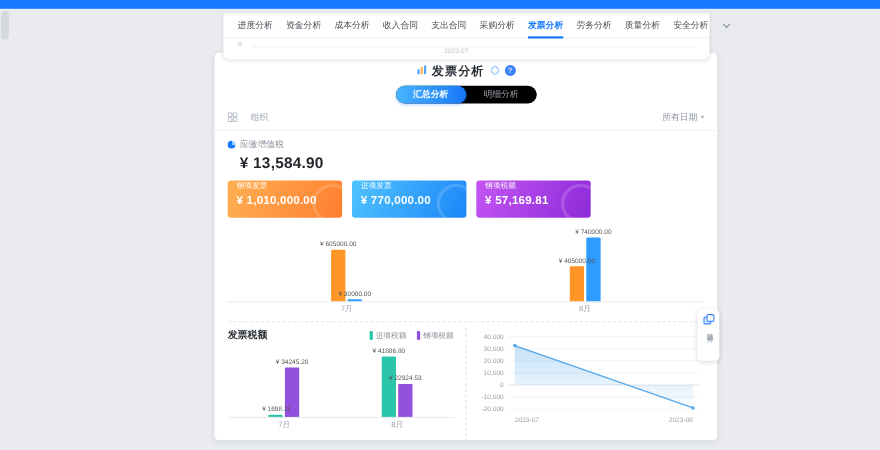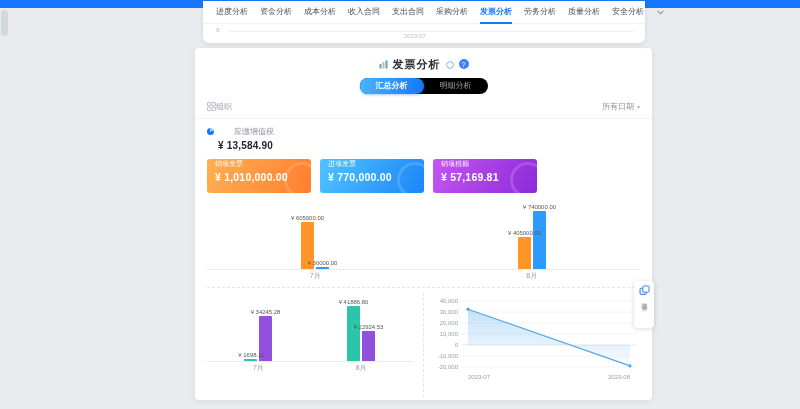--- a/index.html
+++ b/index.html
@@ -3,21 +3,21 @@
 <meta charset="utf-8">
 <style>
   *{box-sizing:border-box;margin:0;padding:0}
   html,body{width:800px;height:409px;overflow:hidden}
   body{position:relative;background:#e9ebee;font-family:"Liberation Sans","DejaVu Sans",sans-serif;color:#333}
 
   .top-strip{position:absolute;left:0;top:0;width:800px;height:8px;background:#1677ff}
   .scroll-thumb{position:absolute;left:1px;top:10px;width:7px;height:26px;background:#d4d7dc;border-radius:4px}
 
   
-  .tab-panel{position:absolute;left:203px;top:1px;width:442px;height:42px;background:#fff;
+  .tab-panel{position:absolute;left:203px;top:12px;width:442px;height:42px;background:#fff;
     border-radius:0 0 6px 6px;box-shadow:0 1px 4px rgba(31,45,61,.12);z-index:3}
   .tabs-row{display:flex;align-items:center;height:23px;padding:0 10px 0 13px;border-bottom:1px solid #f0f1f4}
   .tab{font-size:8px;color:#474e57;margin-right:12px;height:23px;line-height:22px;white-space:nowrap;cursor:pointer}
   .tab.active{color:#1677ff;font-weight:bold;border-bottom:2px solid #1677ff}
   .tabs-caret{margin-left:auto;display:flex;align-items:center;cursor:pointer}
   .remnant{position:relative;height:17px}
   .remnant-zero{position:absolute;left:13px;top:2px;font-size:7px;color:#aab0ba;transform:scale(.85)}
   .remnant-line{position:absolute;left:26px;right:12px;top:7px;border-top:1px solid #eef0f2}
   .remnant-label{position:absolute;left:199px;top:8px;font-size:7px;color:#b9bec7;transform:scale(.85)}
 
@@ -28,29 +28,29 @@
   .page-title{font-size:11px;font-weight:bold;color:#2b3038;letter-spacing:1px}
   .help-icon{width:10px;height:10px;border-radius:50%;background:#3b82f6;color:#fff;font-size:7px;
     display:flex;align-items:center;justify-content:center;cursor:pointer}
 
   .segmented{display:flex;justify-content:center;margin-top:5px}
   .seg-wrap{display:inline-flex;background:#000000;border-radius:999px}
   .seg-opt{font-size:8px;color:#9aa0aa;padding:4px 16px;border-radius:999px;cursor:pointer;line-height:8px}
   .seg-opt.active{background:linear-gradient(90deg,#49b4ff,#1677f8);color:#fff;font-weight:bold;box-shadow:0 1px 3px rgba(22,119,255,.4)}
 
   .toolbar{display:flex;justify-content:space-between;align-items:center;margin-top:7px;padding:0 12px 6px;border-bottom:1px solid #f1f2f5}
-  .toolbar-left{display:flex;gap:0;align-items:center;font-size:8px;color:#99a1ac;cursor:pointer}
+  .toolbar-left{display:flex;gap:12px;align-items:center;font-size:8px;color:#99a1ac;cursor:pointer}
   .toolbar-right{display:flex;gap:3px;align-items:center;font-size:8px;color:#8a919c;cursor:pointer}
   .caret{font-size:6px;color:#aab0ba}
 
   .kpi{padding:7px 12px 0}
-  .kpi-top{display:flex;align-items:center;gap:20px}
+  .kpi-top{display:flex;align-items:center;gap:4px}
   .kpi-dot{width:7px;height:7px;border-radius:50%;background:conic-gradient(#9dd0ff 0 25%,#1677ff 25% 100%)}
   .kpi-label{font-size:8px;color:#8a919c}
-  .kpi-value{font-size:10px;font-weight:bold;color:#23262b;margin:3px 0 0 11px;letter-spacing:.2px}
+  .kpi-value{font-size:14px;font-weight:bold;color:#23262b;margin:3px 0 0 11px;letter-spacing:.2px}
 
   .cards-row{display:flex;gap:9px;padding:0 12px;margin-top:8px}
   .summary-card{width:104px;height:34px;border-radius:3px;padding:0 8px;color:#fff;position:relative;overflow:hidden;flex:none}
   .sc-label{font-size:7px;opacity:.95;position:relative;z-index:1}
   .sc-value{font-size:10.5px;font-weight:bold;margin-top:2px;letter-spacing:.2px;position:relative;z-index:1}
   .summary-card::after{content:'';position:absolute;right:-9px;top:3px;width:30px;height:30px;
     border:3px solid rgba(255,255,255,.16);border-radius:50%}
 
   .section{padding:0 12px;margin-top:6px}
   .sec-head{display:flex;justify-content:space-between;align-items:center}
@@ -200,20 +200,33 @@
           </div>
         </div>
         <div class="bar-cat" style="left: 75%;">8月</div>
       </div>
   </div>
 
   <div class="dashed-divider"></div>
 
   <div class="bottom-row">
     <div class="bottom-left">
+      <div class="sec-head">
+        <span class="sec-title">发票税额</span>
+        <span class="legend" id="legend-1">
+            <span class="legend-item">
+              <span class="legend-marker" style="background: rgb(43, 197, 169);"></span>
+              <span>进项税额</span>
+            </span>
+            <span class="legend-item">
+              <span class="legend-marker" style="background: rgb(147, 80, 221);"></span>
+              <span>销项税额</span>
+            </span>
+          </span>
+      </div>
       <div class="bar-chart" id="chart-invoice-tax">
           <div class="bar-group" style="left: 25%;">
             <div class="bar-col">
               <div class="bar-val">¥ 1698.11</div>
               <div class="bar" style="height: 2.22973px; background: rgb(43, 197, 169);"></div>
             </div>
             <div class="bar-col">
               <div class="bar-val">¥ 34245.28</div>
               <div class="bar" style="height: 44.9662px; background: rgb(147, 80, 221);"></div>
             </div>

